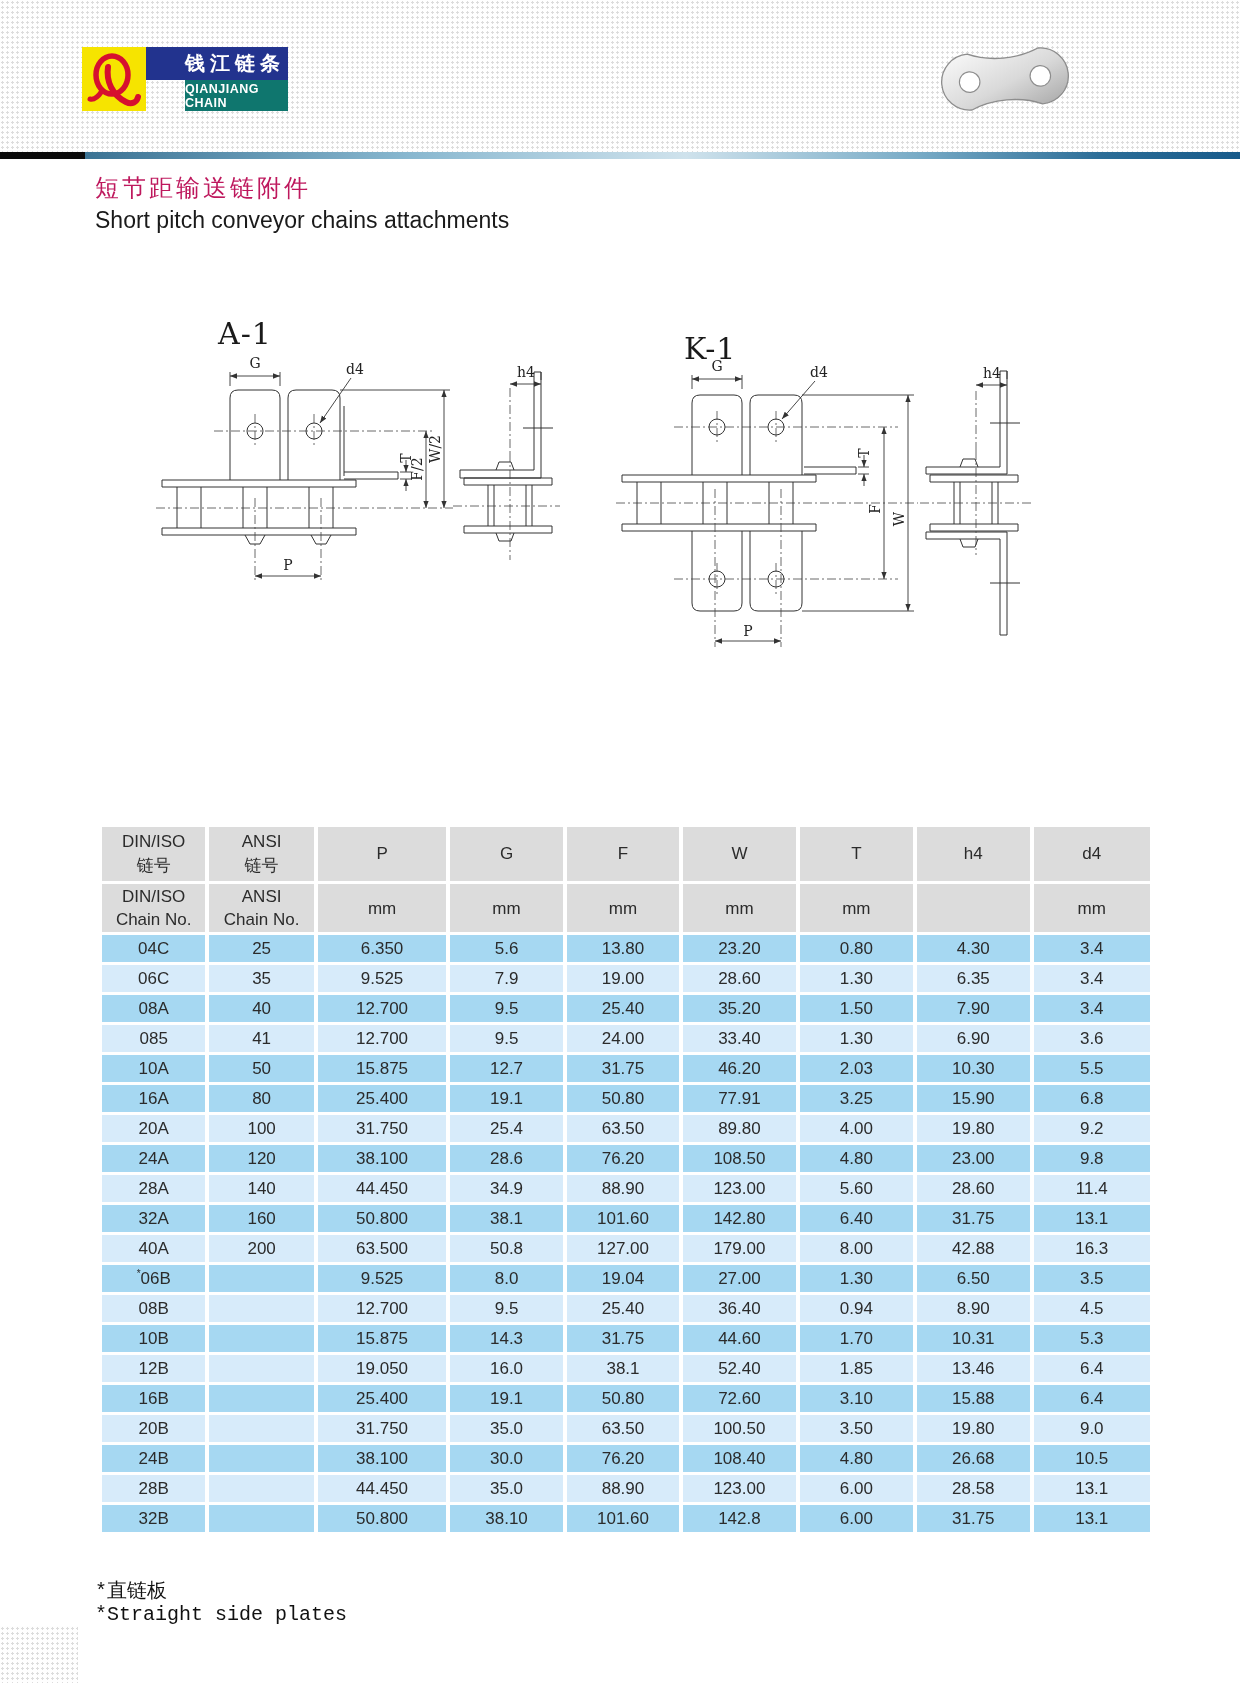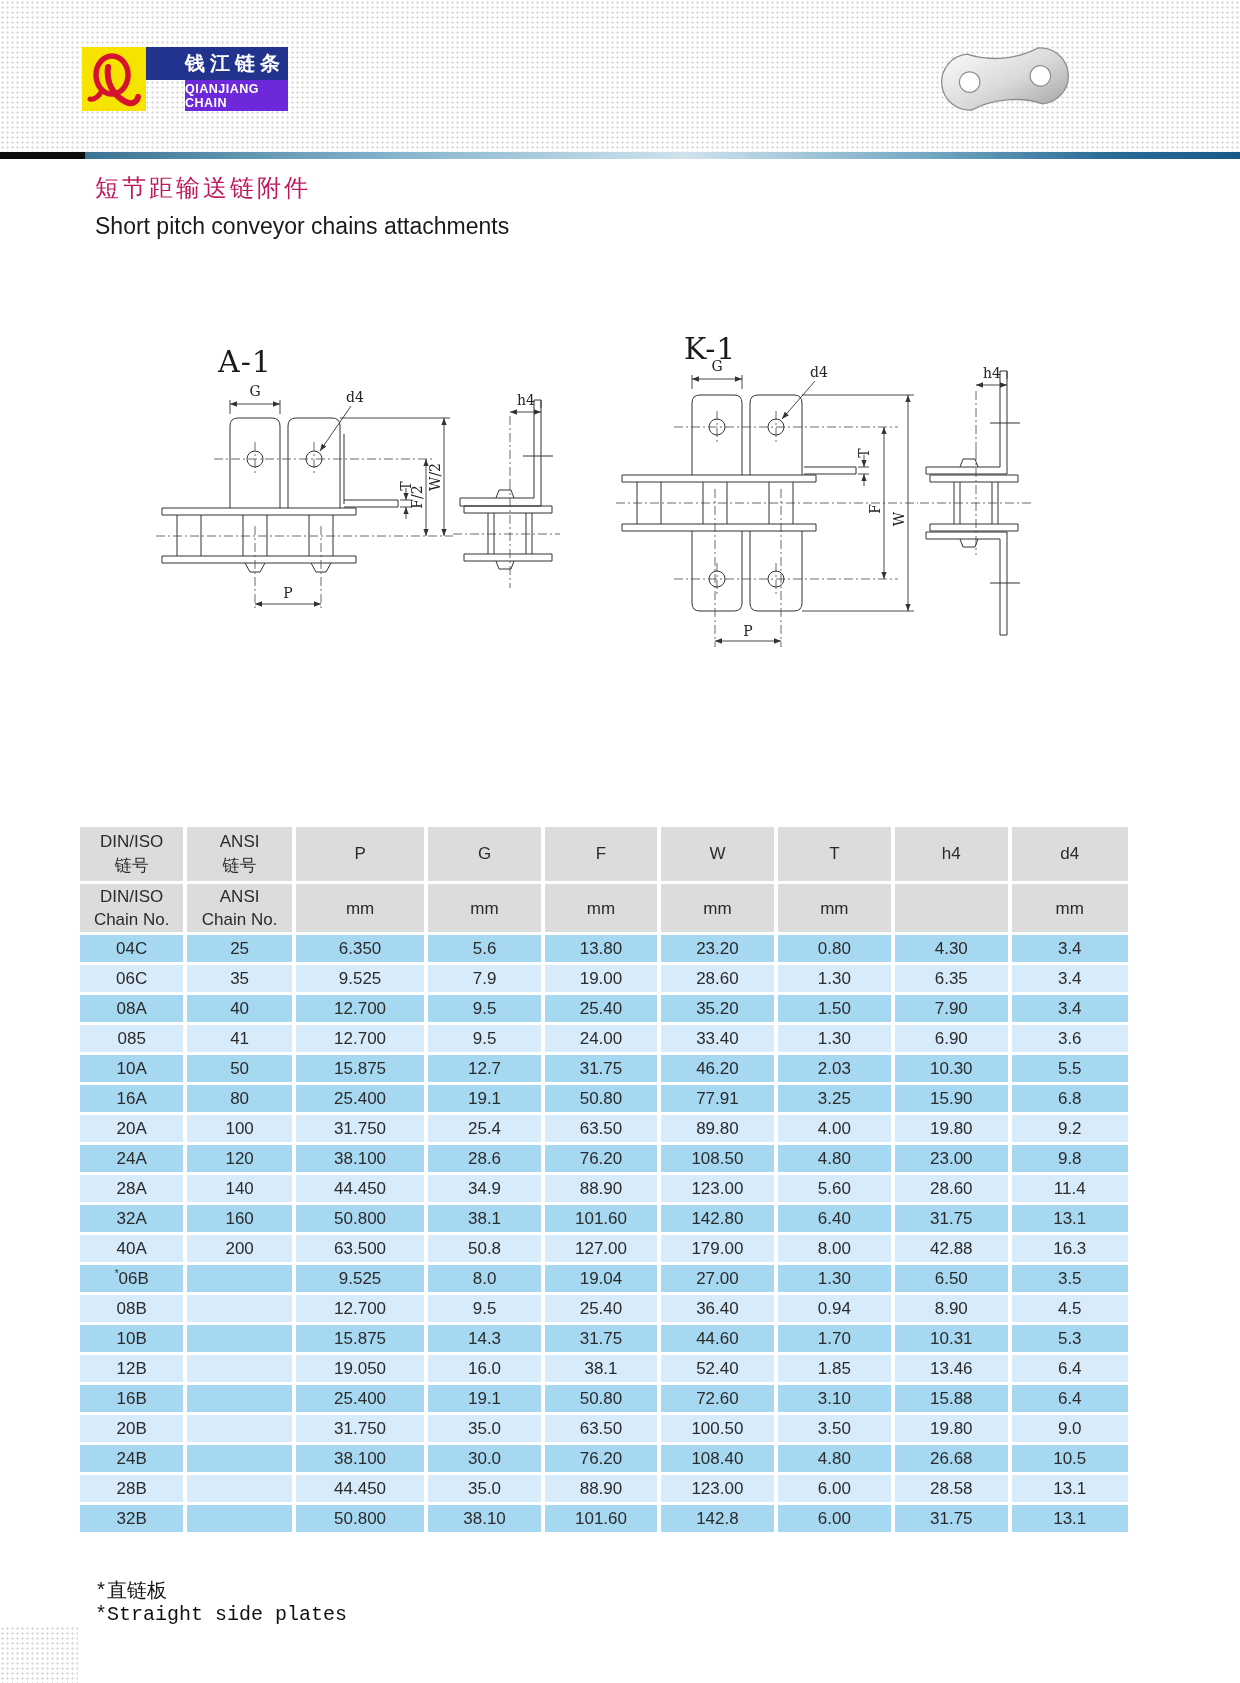--- a/index.html
+++ b/index.html
@@ -13,42 +13,42 @@
     background-size:5px 5px;
   }
   .pattern-top{position:absolute;left:0;top:0;width:1240px;height:152px;}
   .pattern-bottom{position:absolute;left:0;top:1626px;width:78px;height:57px;}
 
   .logo{position:absolute;left:82px;top:47px;display:flex;}
   .logo-yellow{width:64px;height:64px;background:#f6e400;display:flex;align-items:center;justify-content:center;}
   .logo-textcol{display:flex;flex-direction:column;width:142px;}
   .logo-cn{background:#22338e;color:#fff;height:33px;display:flex;align-items:center;justify-content:center;
            font-size:20px;font-weight:bold;letter-spacing:5px;padding-left:36px;}
-  .logo-en{background:#6d28d9;color:#fff;height:31px;display:flex;align-items:center;justify-content:center;
+  .logo-en{background:#0f766e;color:#fff;height:31px;display:flex;align-items:center;justify-content:center;
            font-size:12.5px;font-weight:bold;letter-spacing:0.5px;margin-left:39px;}
   .chain-plate{position:absolute;left:935px;top:38px;}
 
   .bar{position:absolute;left:0;top:152px;width:1240px;height:7px;display:flex;}
   .bar-black{width:85px;height:7px;background:#0b0b0b;}
   .bar-blue{flex:1;height:7px;background:linear-gradient(90deg,#3b7394 0%,#88b7cf 28%,#cfe2ec 52%,#78abc6 72%,#2c6d97 88%,#175a8a 100%);}
 
   .titles{position:absolute;left:95px;top:172px;}
   .title-cn{font-size:24px;letter-spacing:3px;color:#be185d;}
-  .title-en{font-size:23px;margin-top:9px;color:#1a1a1a;}
-
-  .drawing-a1{position:absolute;left:148px;top:316px;}
+  .title-en{font-size:23px;margin-top:3px;color:#1a1a1a;}
+
+  .drawing-a1{position:absolute;left:148px;top:288px;}
   .drawing-k1{position:absolute;left:608px;top:293px;}
   svg .ln{stroke:#333;fill:none;stroke-width:1;}
   svg .cl{stroke:#444;fill:none;stroke-width:0.8;stroke-dasharray:9 3 2 3;}
   svg .dim{stroke:#333;fill:none;stroke-width:0.9;}
   svg .hole{fill:#fff;stroke:#333;stroke-width:1;}
   svg .dimtxt{font-family:"DejaVu Serif",serif;font-size:14px;fill:#222;}
   svg .dwlabel{font-family:"DejaVu Serif",serif;font-size:30px;fill:#1a1a1a;letter-spacing:1px;}
 
-  .table-wrap{position:absolute;left:76px;top:824px;}
+  .table-wrap{position:absolute;left:98px;top:824px;}
   table{border-collapse:separate;border-spacing:4px 3px;table-layout:fixed;width:1056px;}
   td{text-align:center;vertical-align:middle;font-size:17px;color:#2b2b2b;padding:0;}
   tr.hrow1 td{background:#dcdcdc;height:54px;line-height:24px;}
   tr.hrow2 td{background:#dcdcdc;height:48px;line-height:23px;}
   tbody td{height:27px;}
   tr.rdark td{background:#a6d8f2;}
   tr.rlight td{background:#d7ebfa;}
   td sup{font-size:10px;vertical-align:super;line-height:0;}
 
   .footnotes{position:absolute;left:95px;top:1580px;font-size:20px;color:#111;line-height:23px;font-family:Liberation Mono, monospace;}

